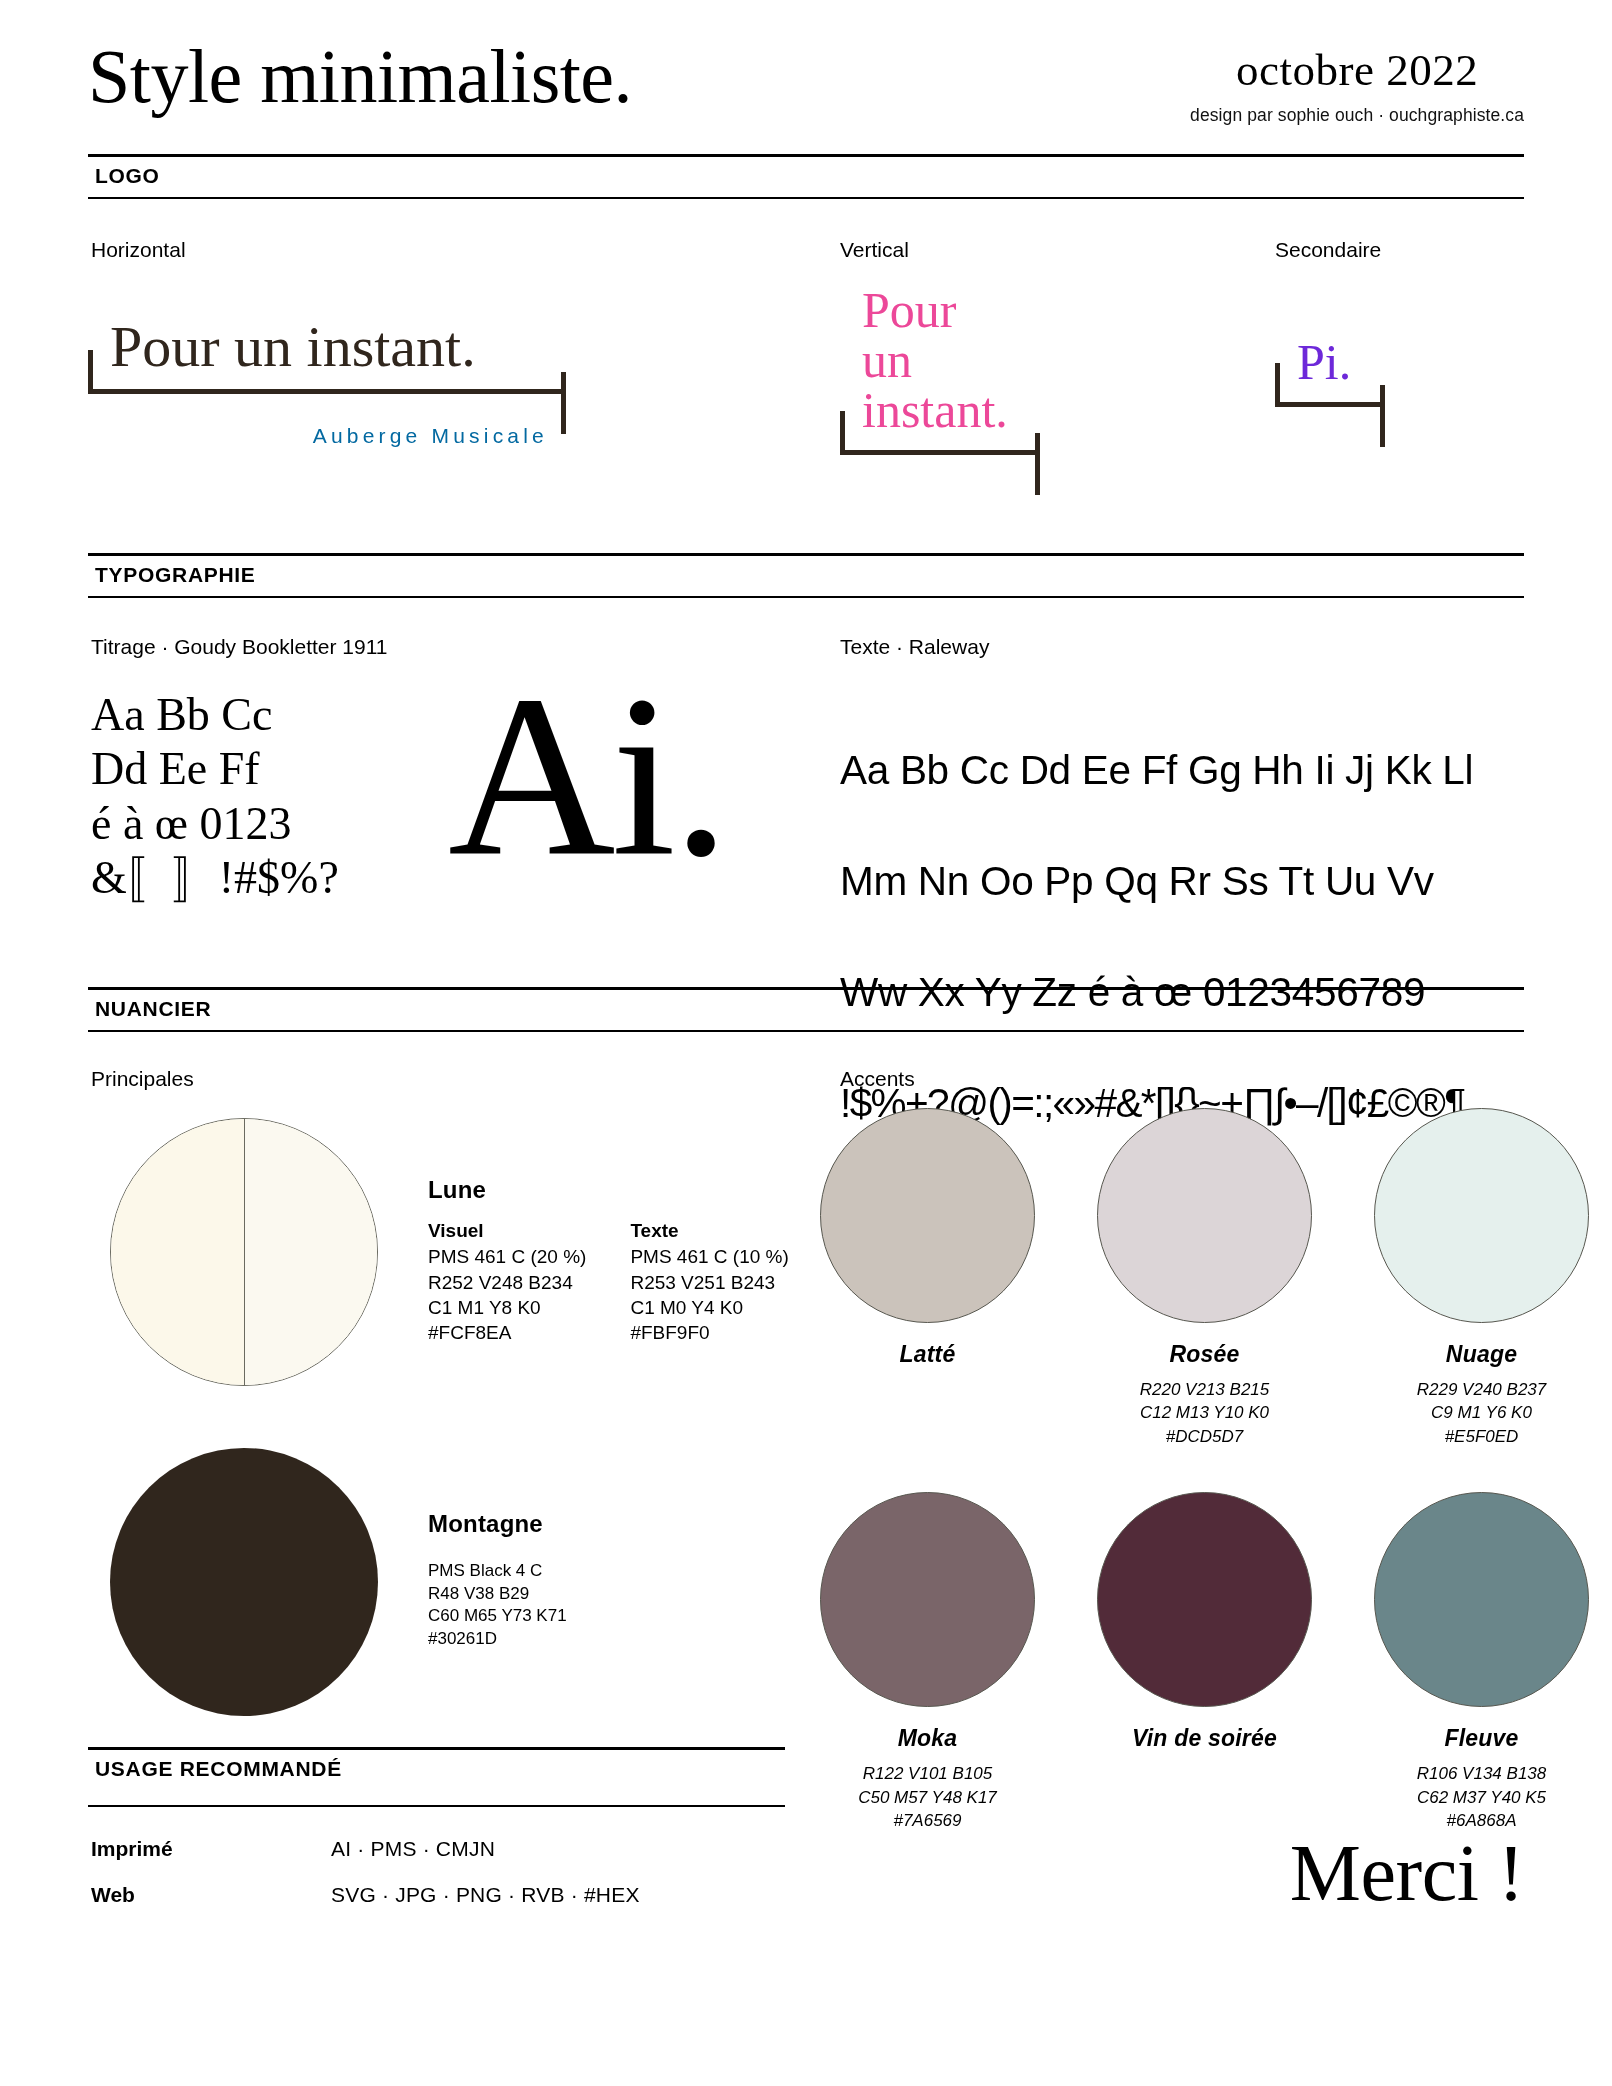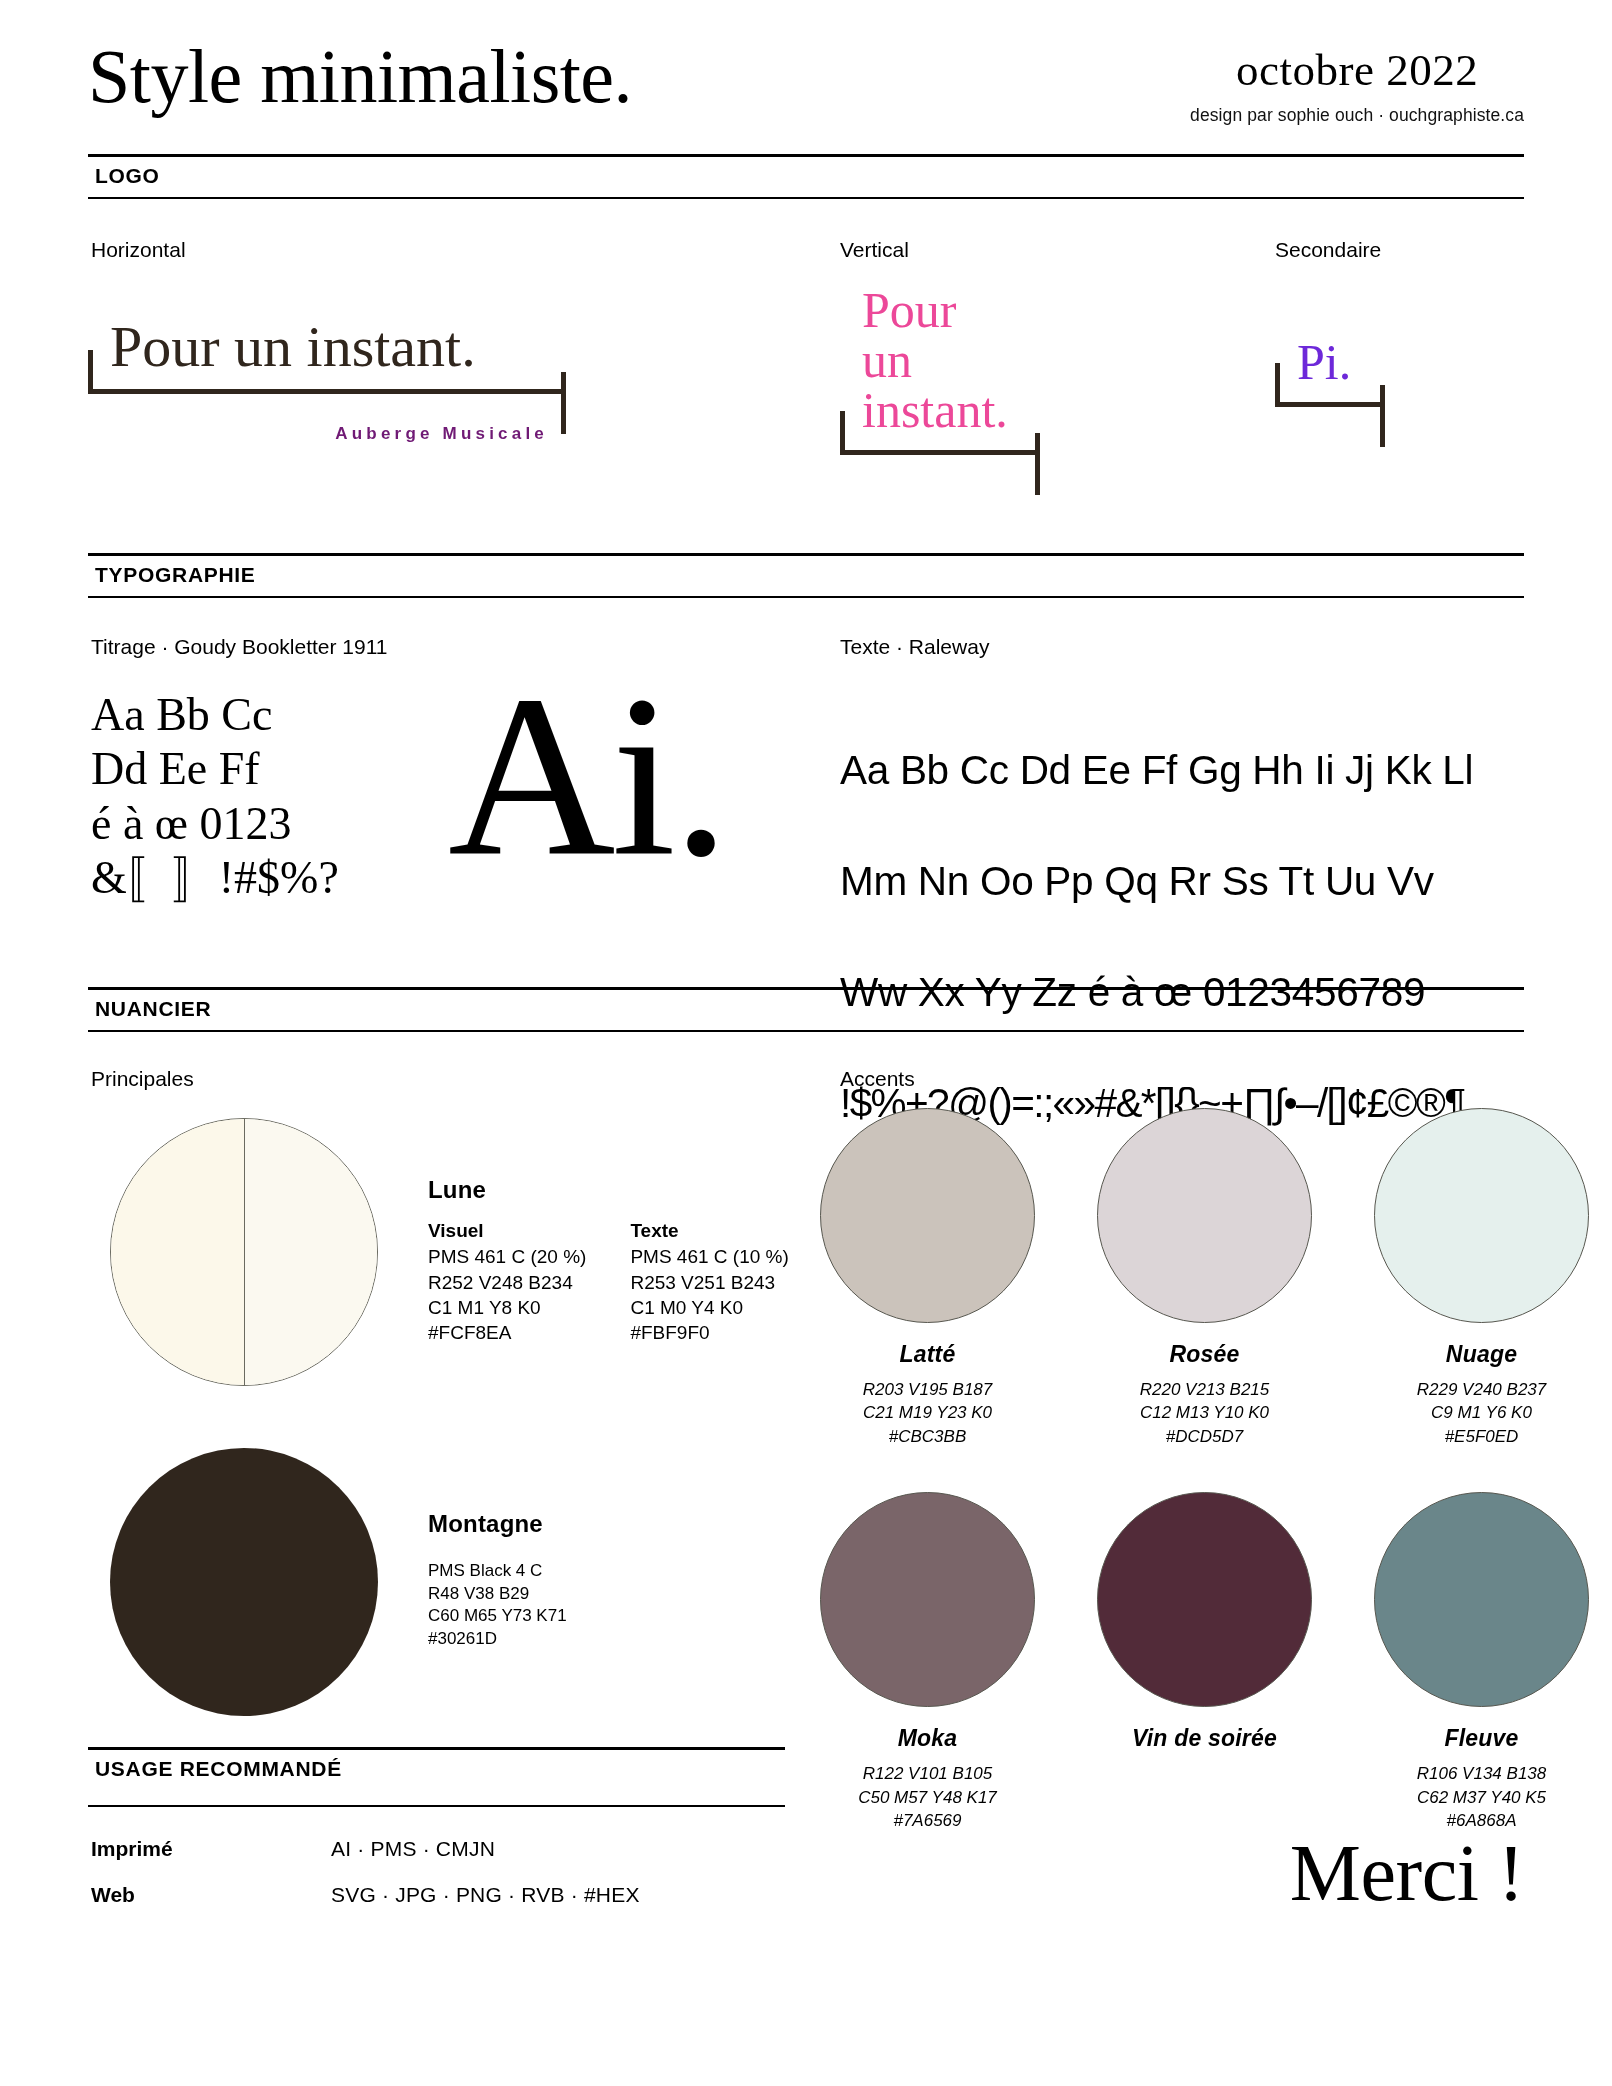--- a/index.html
+++ b/index.html
@@ -117,24 +117,24 @@
   .bracket .tick.left  { left: 0; }
   .bracket .tick.right { right: 0; top: -4px; height: 62px; }
 
   
   #mark-horizontal { left: 0px; top: 38px; width: 478px; }
   #mark-horizontal .mark-words { font-size: 58px; line-height: 1.02; margin-left: 22px; }
   #mark-horizontal .bracket { width: 478px; }
   #mark-horizontal .tagline {
     margin-top: 14px;
     text-align: right;
-    font-size: 17px;
+    font-size: 21px;
     letter-spacing: 4.2px;
-    font-weight: 700;
-    color: #701a75;
+    font-weight: 400;
+    color: #0369a1;
     padding-right: 18px;
   }
 
   
   #mark-vertical { left: 752px; top: 6px; width: 200px; }
   #mark-vertical .mark-words { font-size: 50px; line-height: 1.0; margin-left: 22px; }
   #mark-vertical .bracket { width: 200px; margin-top: 2px; }
 
   
   #mark-secondary { left: 1187px; top: 58px; width: 110px; }
@@ -397,25 +397,20 @@
           <div>C60 M65 Y73 K71</div>
           <div>#30261D</div>
         </div>
       </div>
 
       <div class="accents">
         <div class="accent-row">
           <div class="accent-cell">
             <div class="accent-circle" id="accent-0" style="background: rgb(203, 195, 187);"></div>
             <div class="accent-name">Latté</div>
-            <div class="accent-lines">
-              <div>R203 V195 B187</div>
-              <div>C21 M19 Y23 K0</div>
-              <div>#CBC3BB</div>
-            </div>
           </div>
           <div class="accent-cell">
             <div class="accent-circle" id="accent-1" style="background: rgb(220, 213, 215);"></div>
             <div class="accent-name">Rosée</div>
             <div class="accent-lines">
               <div>R220 V213 B215</div>
               <div>C12 M13 Y10 K0</div>
               <div>#DCD5D7</div>
             </div>
           </div>

